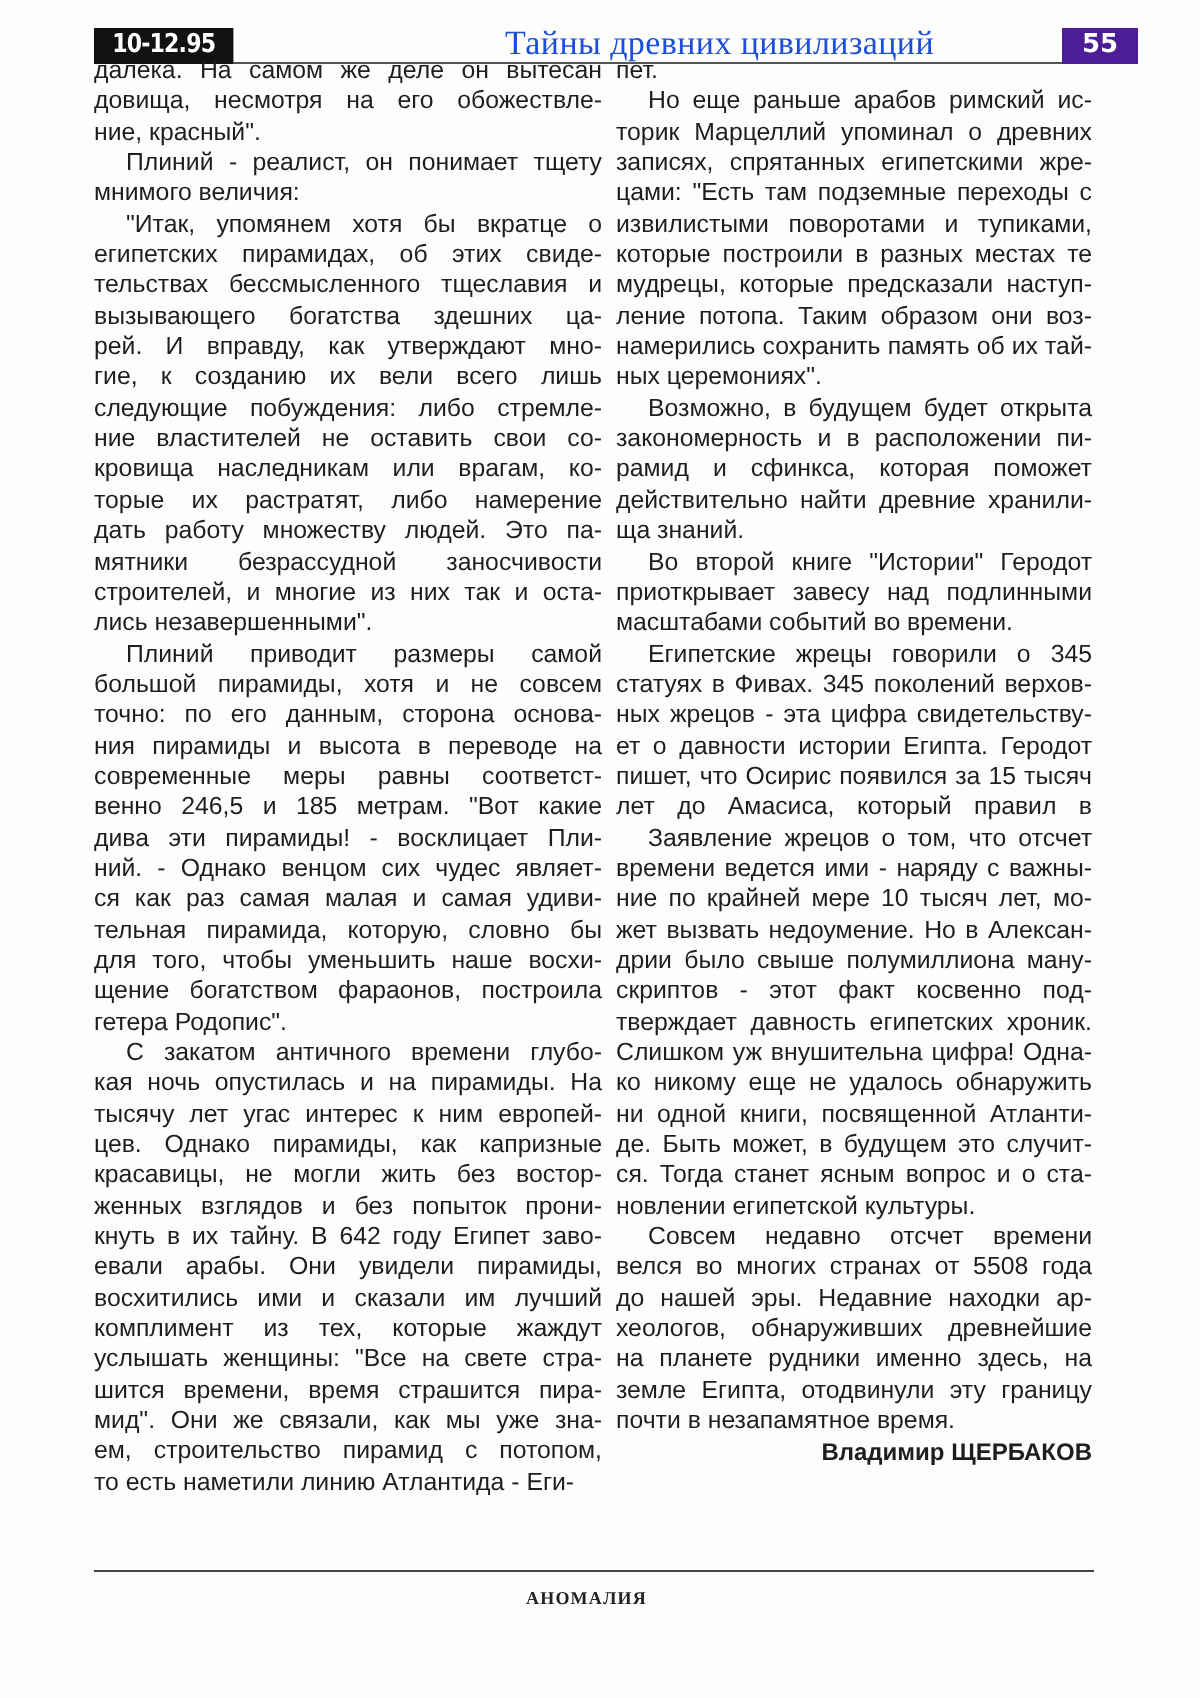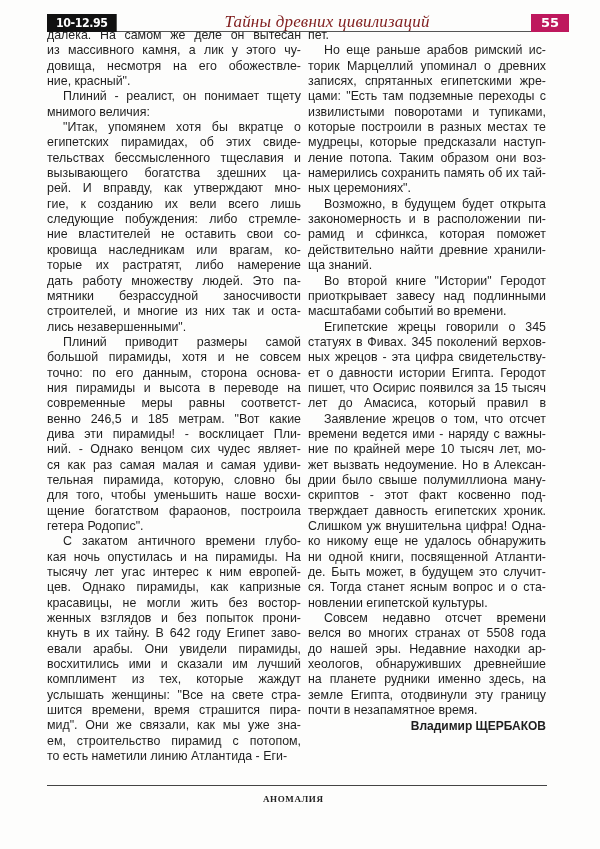--- a/index.html
+++ b/index.html
@@ -9,26 +9,26 @@
   }
   .header { position: absolute; left: 47px; top: 13px; width: 522px; height: 20px; }
   .header .rule { position: absolute; left: 0; right: 0; top: 18px; height: 1px; background: #555; }
   .date-box {
     position: absolute; left: 0; top: 1px; width: 70px; height: 18px; background: #111;
     color: #fff; font-family: "DejaVu Sans", sans-serif; font-weight: bold; font-size: 13px;
     line-height: 18px; text-align: center; letter-spacing: -0.5px; transform: scaleX(0.85);
     transform-origin: left center; width: 82px;
   }
   .section-title {
-    position: absolute; left: 140px; top: 0; width: 280px; text-align: center;
-    font-family: "Liberation Serif", serif; font-style: italic; font-size: 17px; line-height: 18px;
-    color: #7f1d1d; letter-spacing: 0.2px;
+    position: absolute; left: 140px; top: 0; width: 280px; text-align: right;
+    font-family: "Liberation Serif", serif; font-size: 17px; line-height: 18px;
+    color: #1d4ed8; letter-spacing: 0.2px;
   }
   .page-box {
-    position: absolute; right: 0; top: 1px; width: 38px; height: 18px; background: #be185d;
+    position: absolute; right: 0; top: 1px; width: 38px; height: 18px; background: #4c1d95;
     color: #fff; font-family: "DejaVu Sans", sans-serif; font-weight: bold; font-size: 13px;
     line-height: 18px; text-align: center;
   }
   .col {
     position: absolute; top: 28px; width: 254px;
     font-family: "Liberation Sans", sans-serif; font-size: 12.4px; line-height: 15.35px;
     text-align: justify; hyphens: manual; color: #1e1e1e;
   }
   .col.left { left: 47px; }
   .col.right { left: 308px; width: 238px; }
@@ -51,21 +51,20 @@
 <div class="header">
   <div class="rule"></div>
   <div class="date-box">10-12.95</div>
   <div class="section-title">Тайны древних цивилизаций</div>
   <div class="page-box">55</div>
 </div>
 
 <div class="col left" id="col-left">
     <p>
       <span class="line">далека. На самом же деле он вытесан</span>
-      <span class="line">из массивного камня, а лик у этого чу-</span>
       <span class="line">довища, несмотря на его обожествле-</span>
       <span class="line last">ние, красный".</span>
     </p>
     <p>
       <span class="line" style="padding-left: 16px;">Плиний - реалист, он понимает тщету</span>
       <span class="line last">мнимого величия:</span>
     </p>
     <p>
       <span class="line" style="padding-left: 16px;">"Итак, упомянем хотя бы вкратце о</span>
       <span class="line">египетских пирамидах, об этих свиде-</span>

